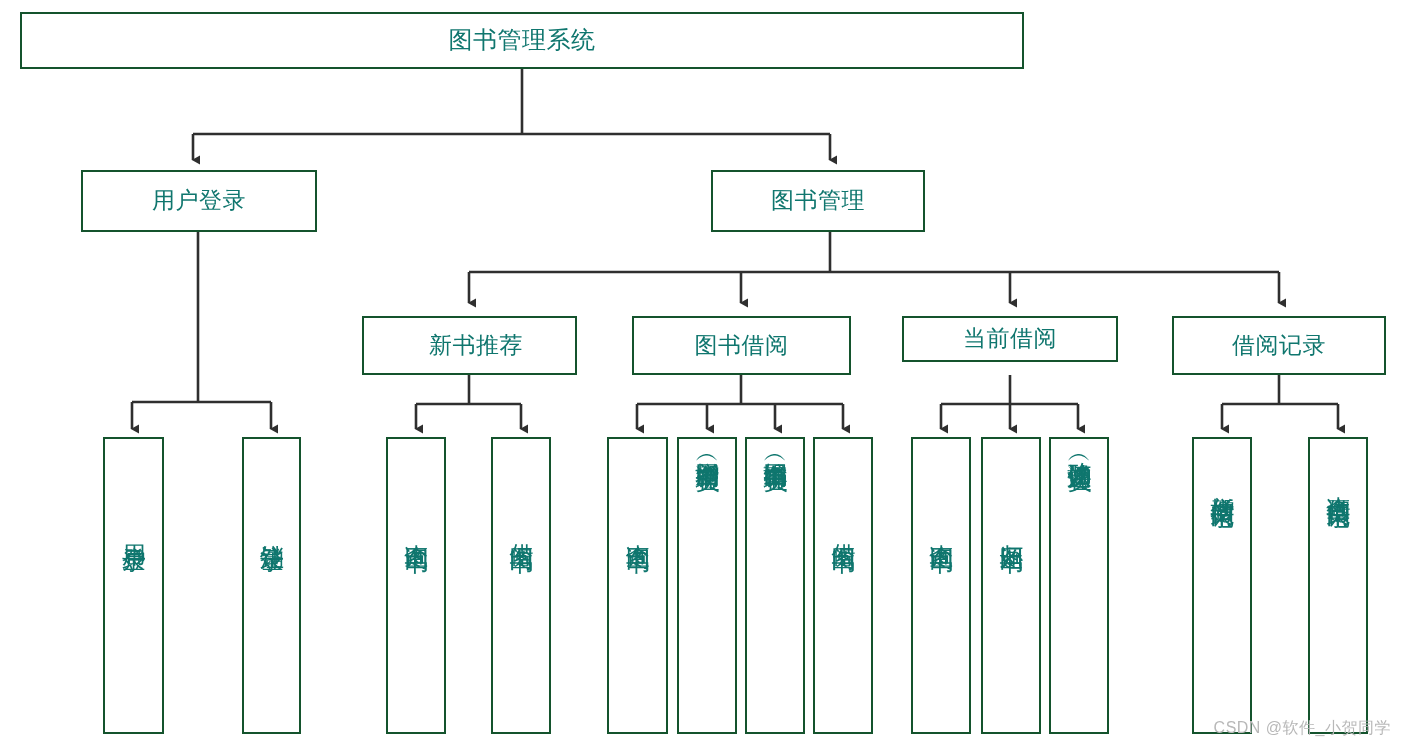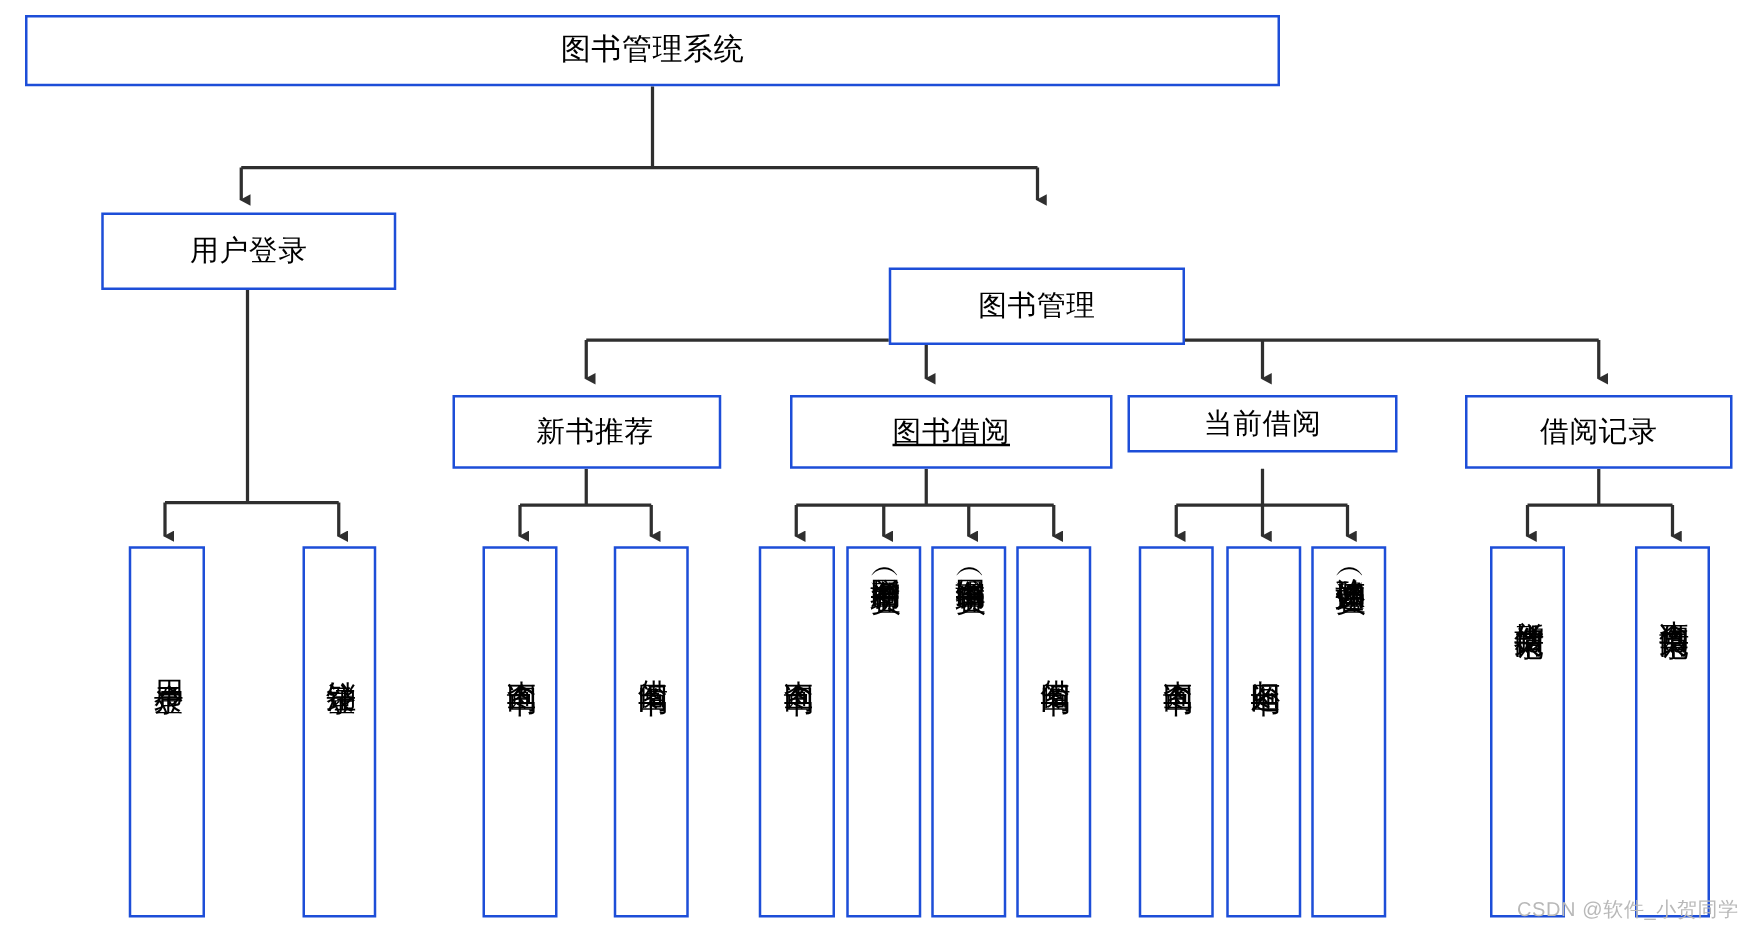--- a/index.html
+++ b/index.html
@@ -22,25 +22,25 @@
     left: 0;
     top: 0;
     width: 1405px;
     height: 747px;
     pointer-events: none;
   }
   .node {
     position: absolute;
     box-sizing: border-box;
     background: #ffffff;
-    border: 2px solid #1d4ed8;
+    border: 2px solid #14532d;
     display: flex;
     align-items: center;
     justify-content: center;
-    color: #000000;
+    color: #0f766e;
   }
   .node .lbl {
     display: block;
     text-align: center;
     line-height: 1.12;
     white-space: nowrap;
   }
   .node.horiz .lbl {
     writing-mode: horizontal-tb;
     font-size: 23px;
@@ -128,28 +128,28 @@
     </g>
   </svg>
 
   <div class="node horiz root" style="left:20px; top:12px; width:1004px; height:57px;">
     <span class="lbl">图书管理系统</span>
   </div>
 
   <div class="node horiz" style="left:81px; top:170px; width:236px; height:62px;">
     <span class="lbl">用户登录</span>
   </div>
-  <div class="node horiz" style="left:711px; top:170px; width:237px; height:62px;margin-top:44px;">
+  <div class="node horiz" style="left:711px; top:170px; width:214px; height:62px;">
     <span class="lbl">图书管理</span>
   </div>
 
   <div class="node horiz" style="left:362px; top:316px; width:215px; height:59px;padding-left:13px;">
     <span class="lbl">新书推荐</span>
   </div>
-  <div class="node horiz" style="left:632px; top:316px; width:258px; height:59px;text-decoration:underline;">
+  <div class="node horiz" style="left:632px; top:316px; width:219px; height:59px;">
     <span class="lbl">图书借阅</span>
   </div>
   <div class="node horiz" style="left:902px; top:316px; width:216px; height:46px;">
     <span class="lbl">当前借阅</span>
   </div>
   <div class="node horiz" style="left:1172px; top:316px; width:214px; height:59px;">
     <span class="lbl">借阅记录</span>
   </div>
 
   <div class="node vert" style="left:103px; top:437px; width:61px; height:297px; padding-top:86px;">

